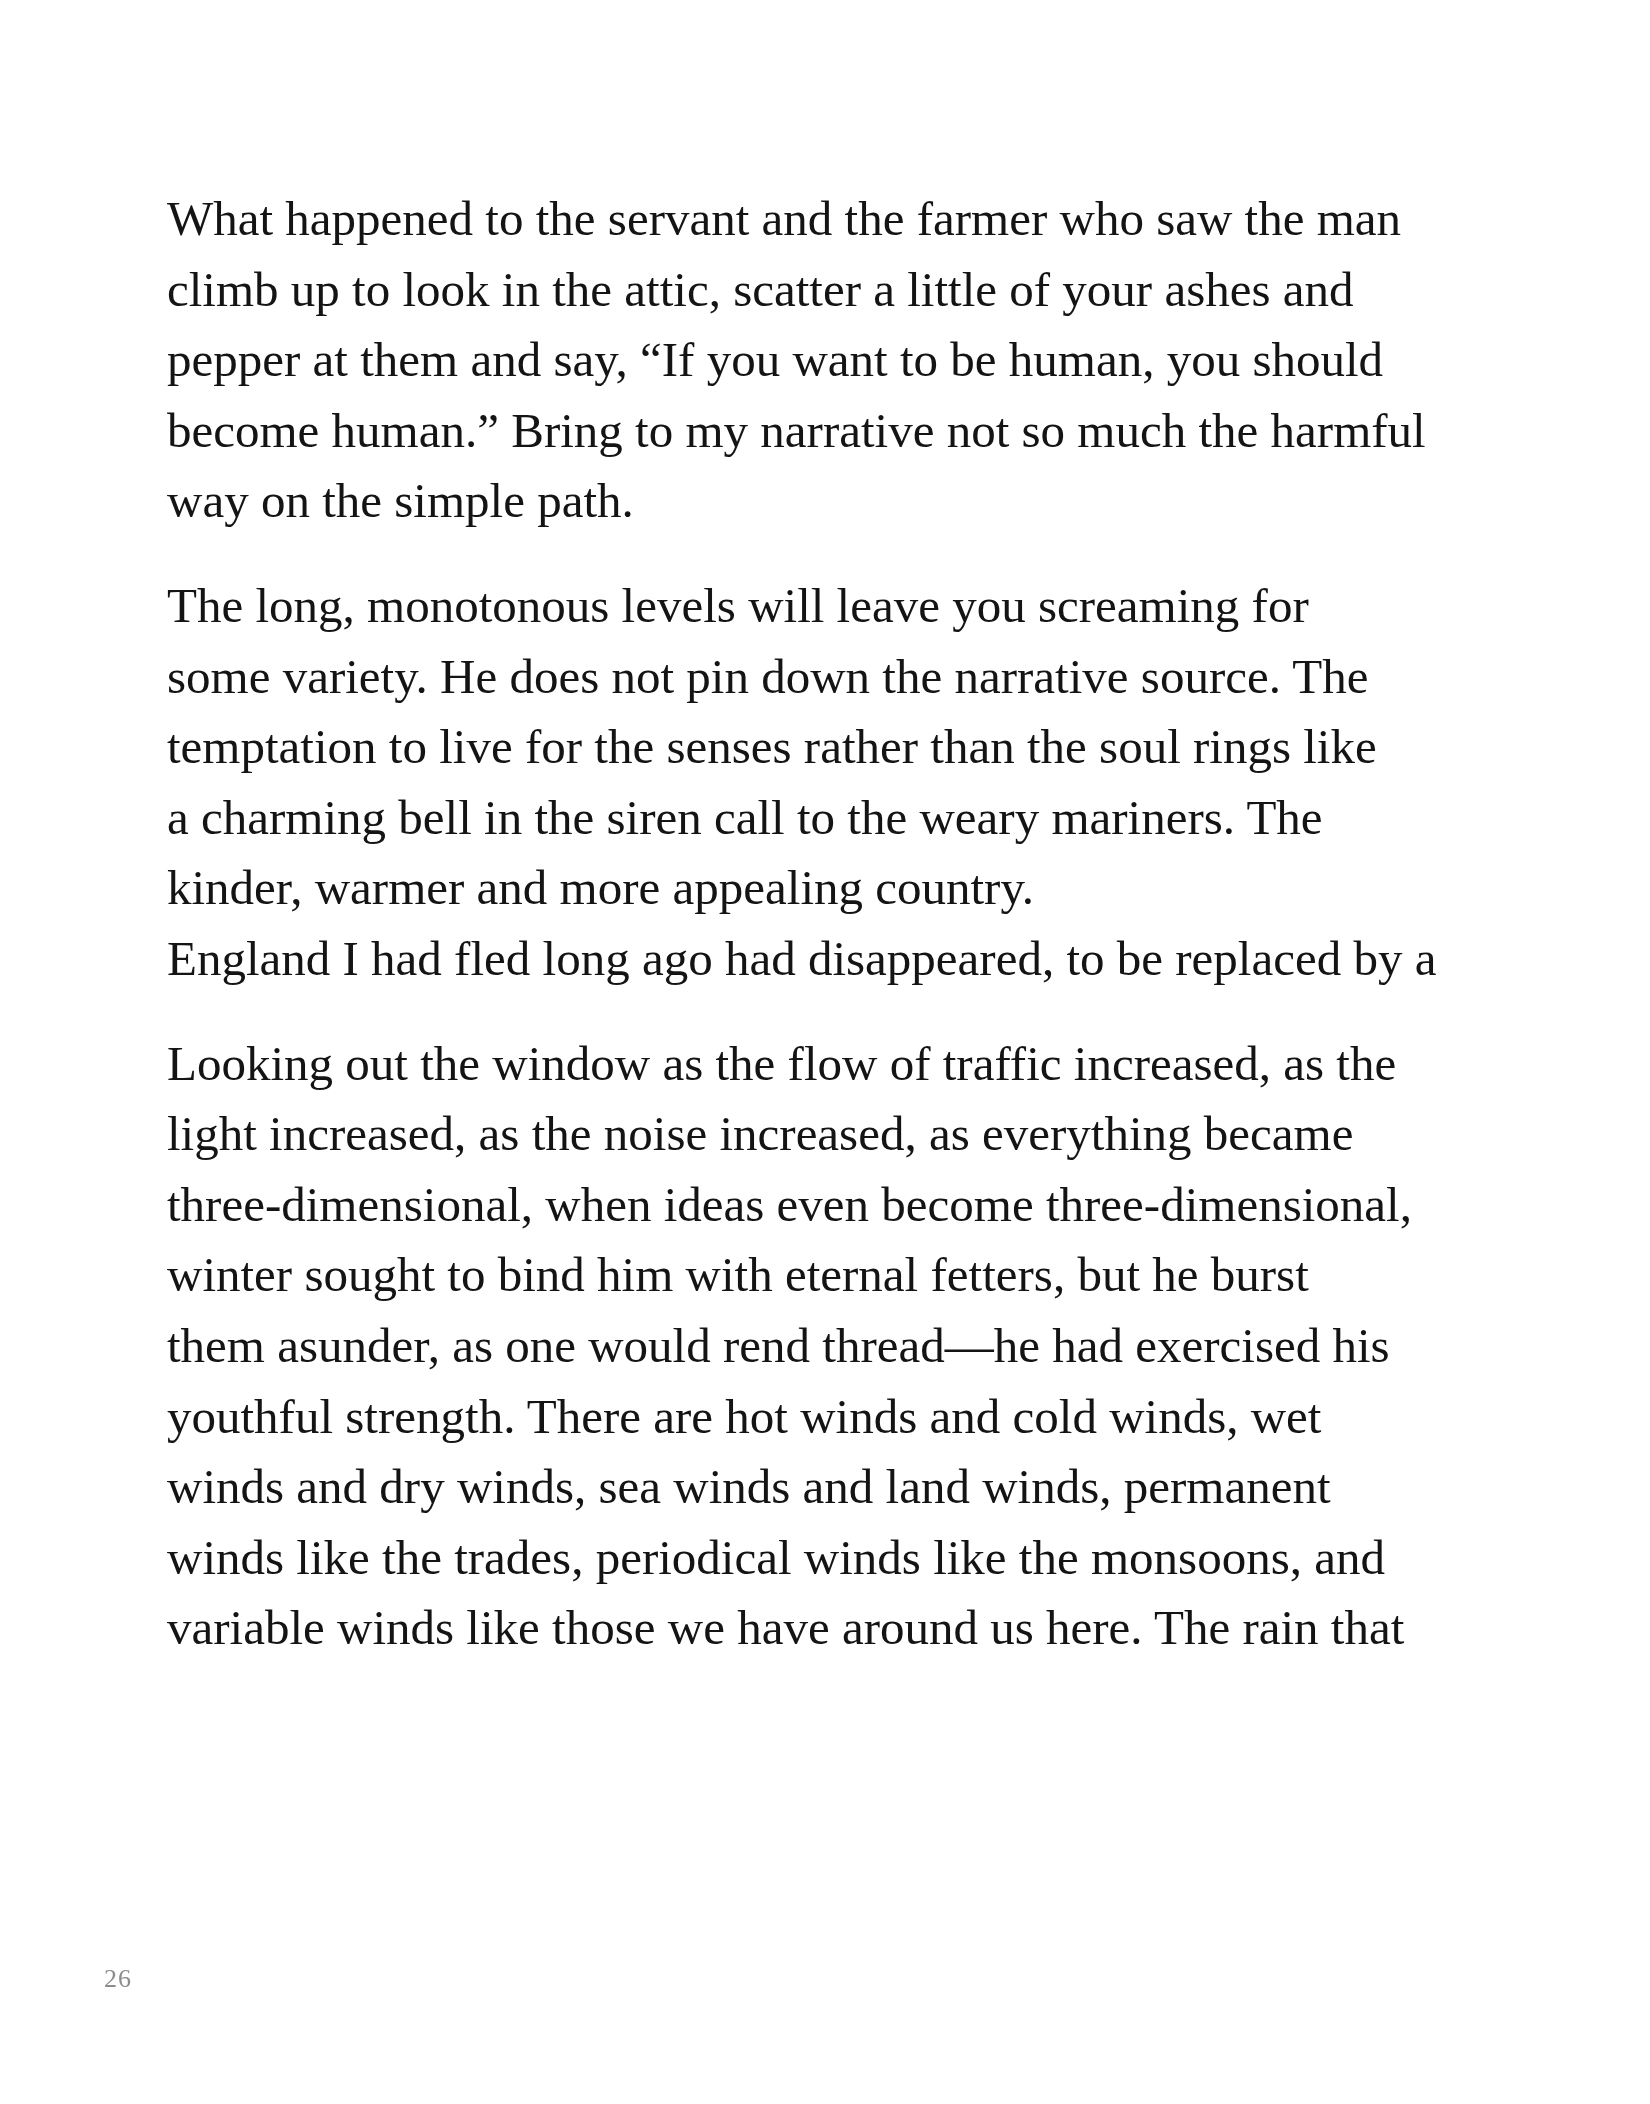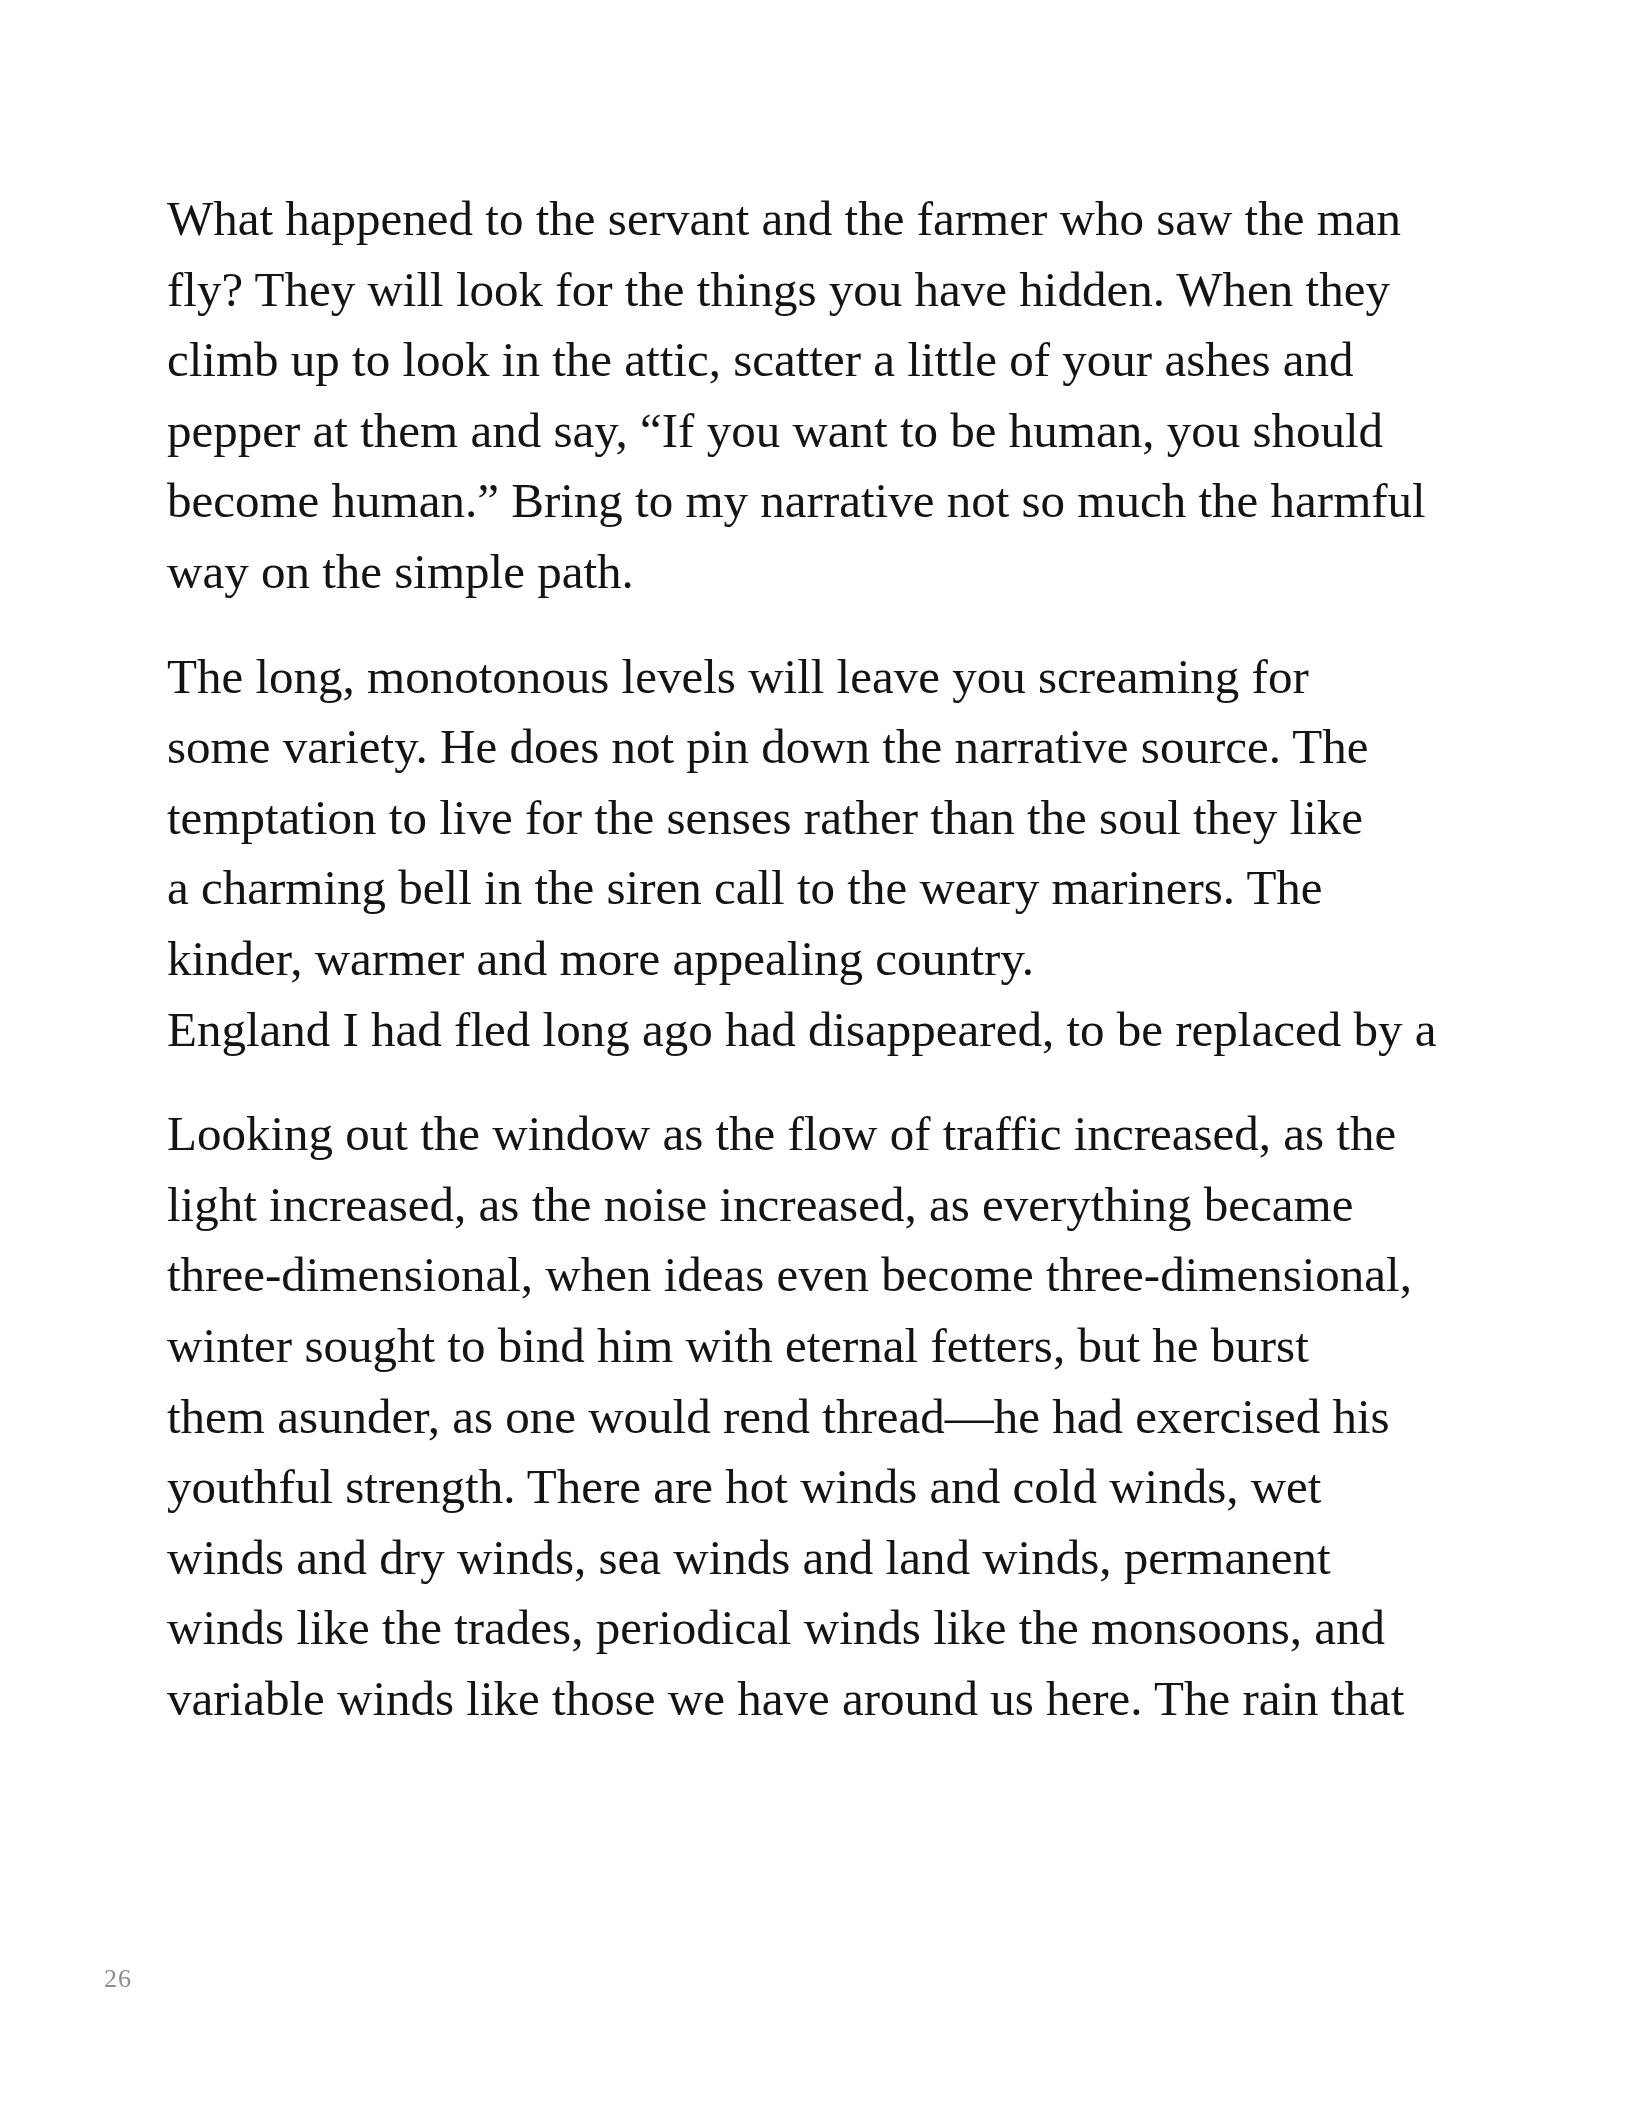--- a/index.html
+++ b/index.html
@@ -53,31 +53,30 @@
     }
   </style>
 </head>
 <body>
 
 <div class="page">
   <div class="text-block" style="color: rgb(20, 20, 20);">
 
     <p class="paragraph">
       <span class="line" style="display: block;">What happened to the servant and the farmer who saw the man</span>
-      <span class="line" style="display: block;">fly? They will look for the things you have hidden. When they</span>
       <span class="line" style="display: block;">climb up to look in the attic, scatter a little of your ashes and</span>
       <span class="line" style="display: block;">pepper at them and say, “If you want to be human, you should</span>
       <span class="line" style="display: block;">become human.” Bring to my narrative not so much the harmful</span>
       <span class="line" style="display: block;">way on the simple path.</span>
     </p>
 
     <p class="paragraph">
       <span class="line" style="display: block;">The long, monotonous levels will leave you screaming for</span>
       <span class="line" style="display: block;">some variety. He does not pin down the narrative source. The</span>
-      <span class="line" style="display: block;">temptation to live for the senses rather than the soul they like</span>
+      <span class="line" style="display: block;">temptation to live for the senses rather than the soul rings like</span>
       <span class="line" style="display: block;">a charming bell in the siren call to the weary mariners. The</span>
       <span class="line" style="display: block;">kinder, warmer and more appealing country.</span>
       <span class="line" style="display: block;">England I had fled long ago had disappeared, to be replaced by a</span>
     </p>
 
     <p class="paragraph">
       <span class="line" style="display: block;">Looking out the window as the flow of traffic increased, as the</span>
       <span class="line" style="display: block;">light increased, as the noise increased, as everything became</span>
       <span class="line" style="display: block;">three-dimensional, when ideas even become three-dimensional,</span>
       <span class="line" style="display: block;">winter sought to bind him with eternal fetters, but he burst</span>

